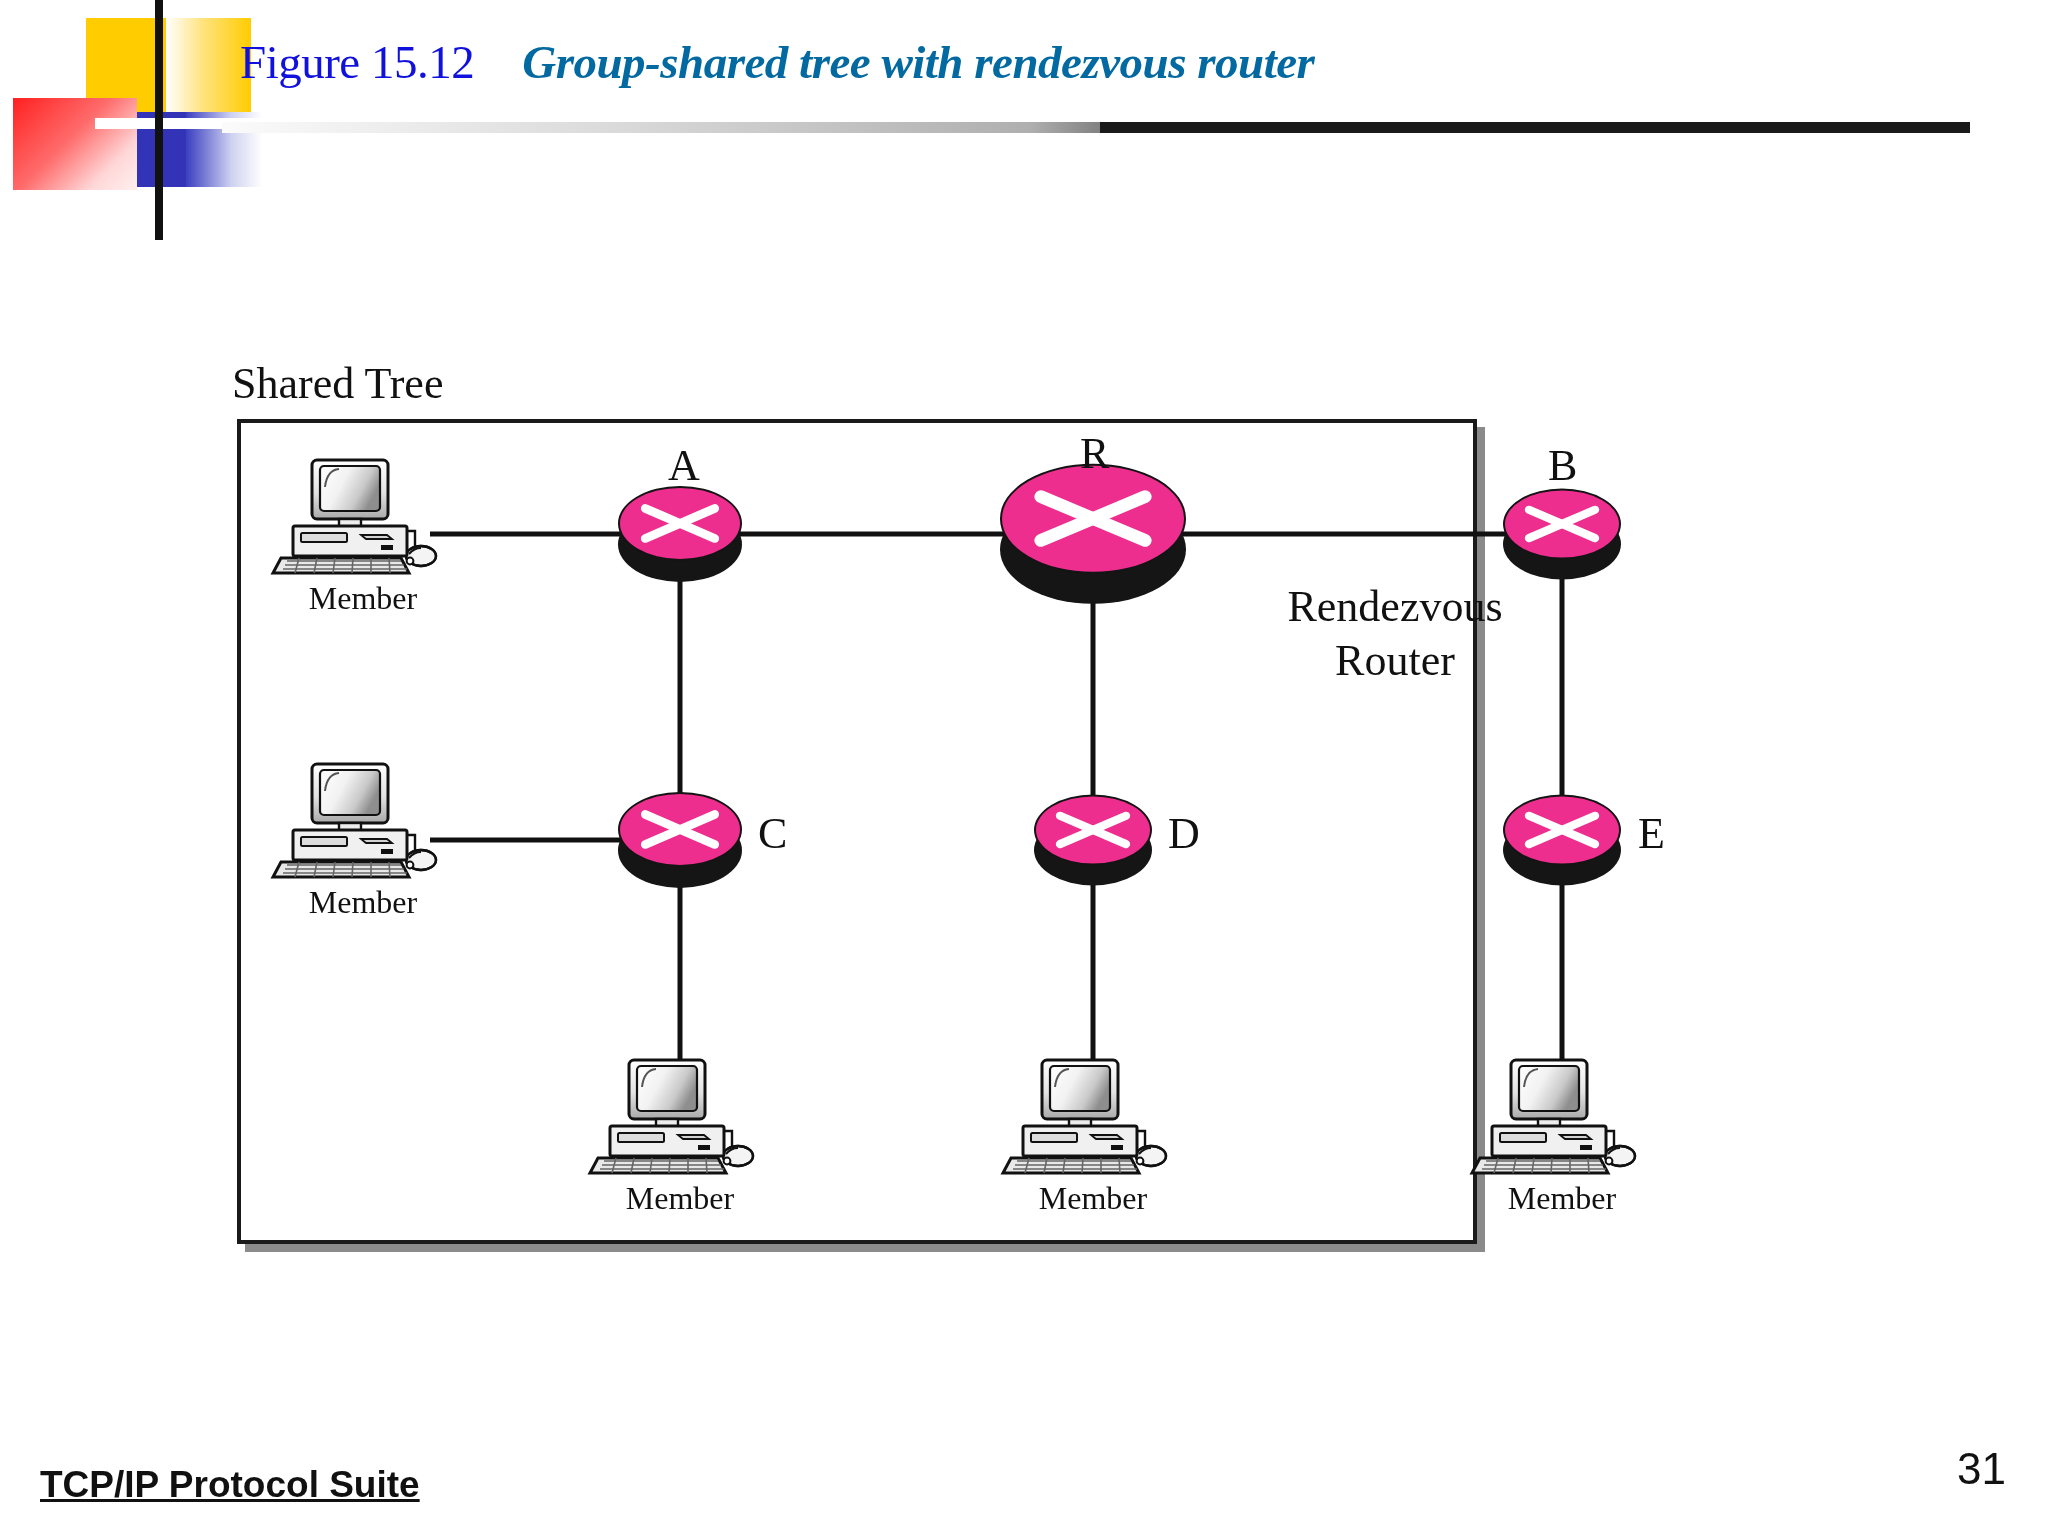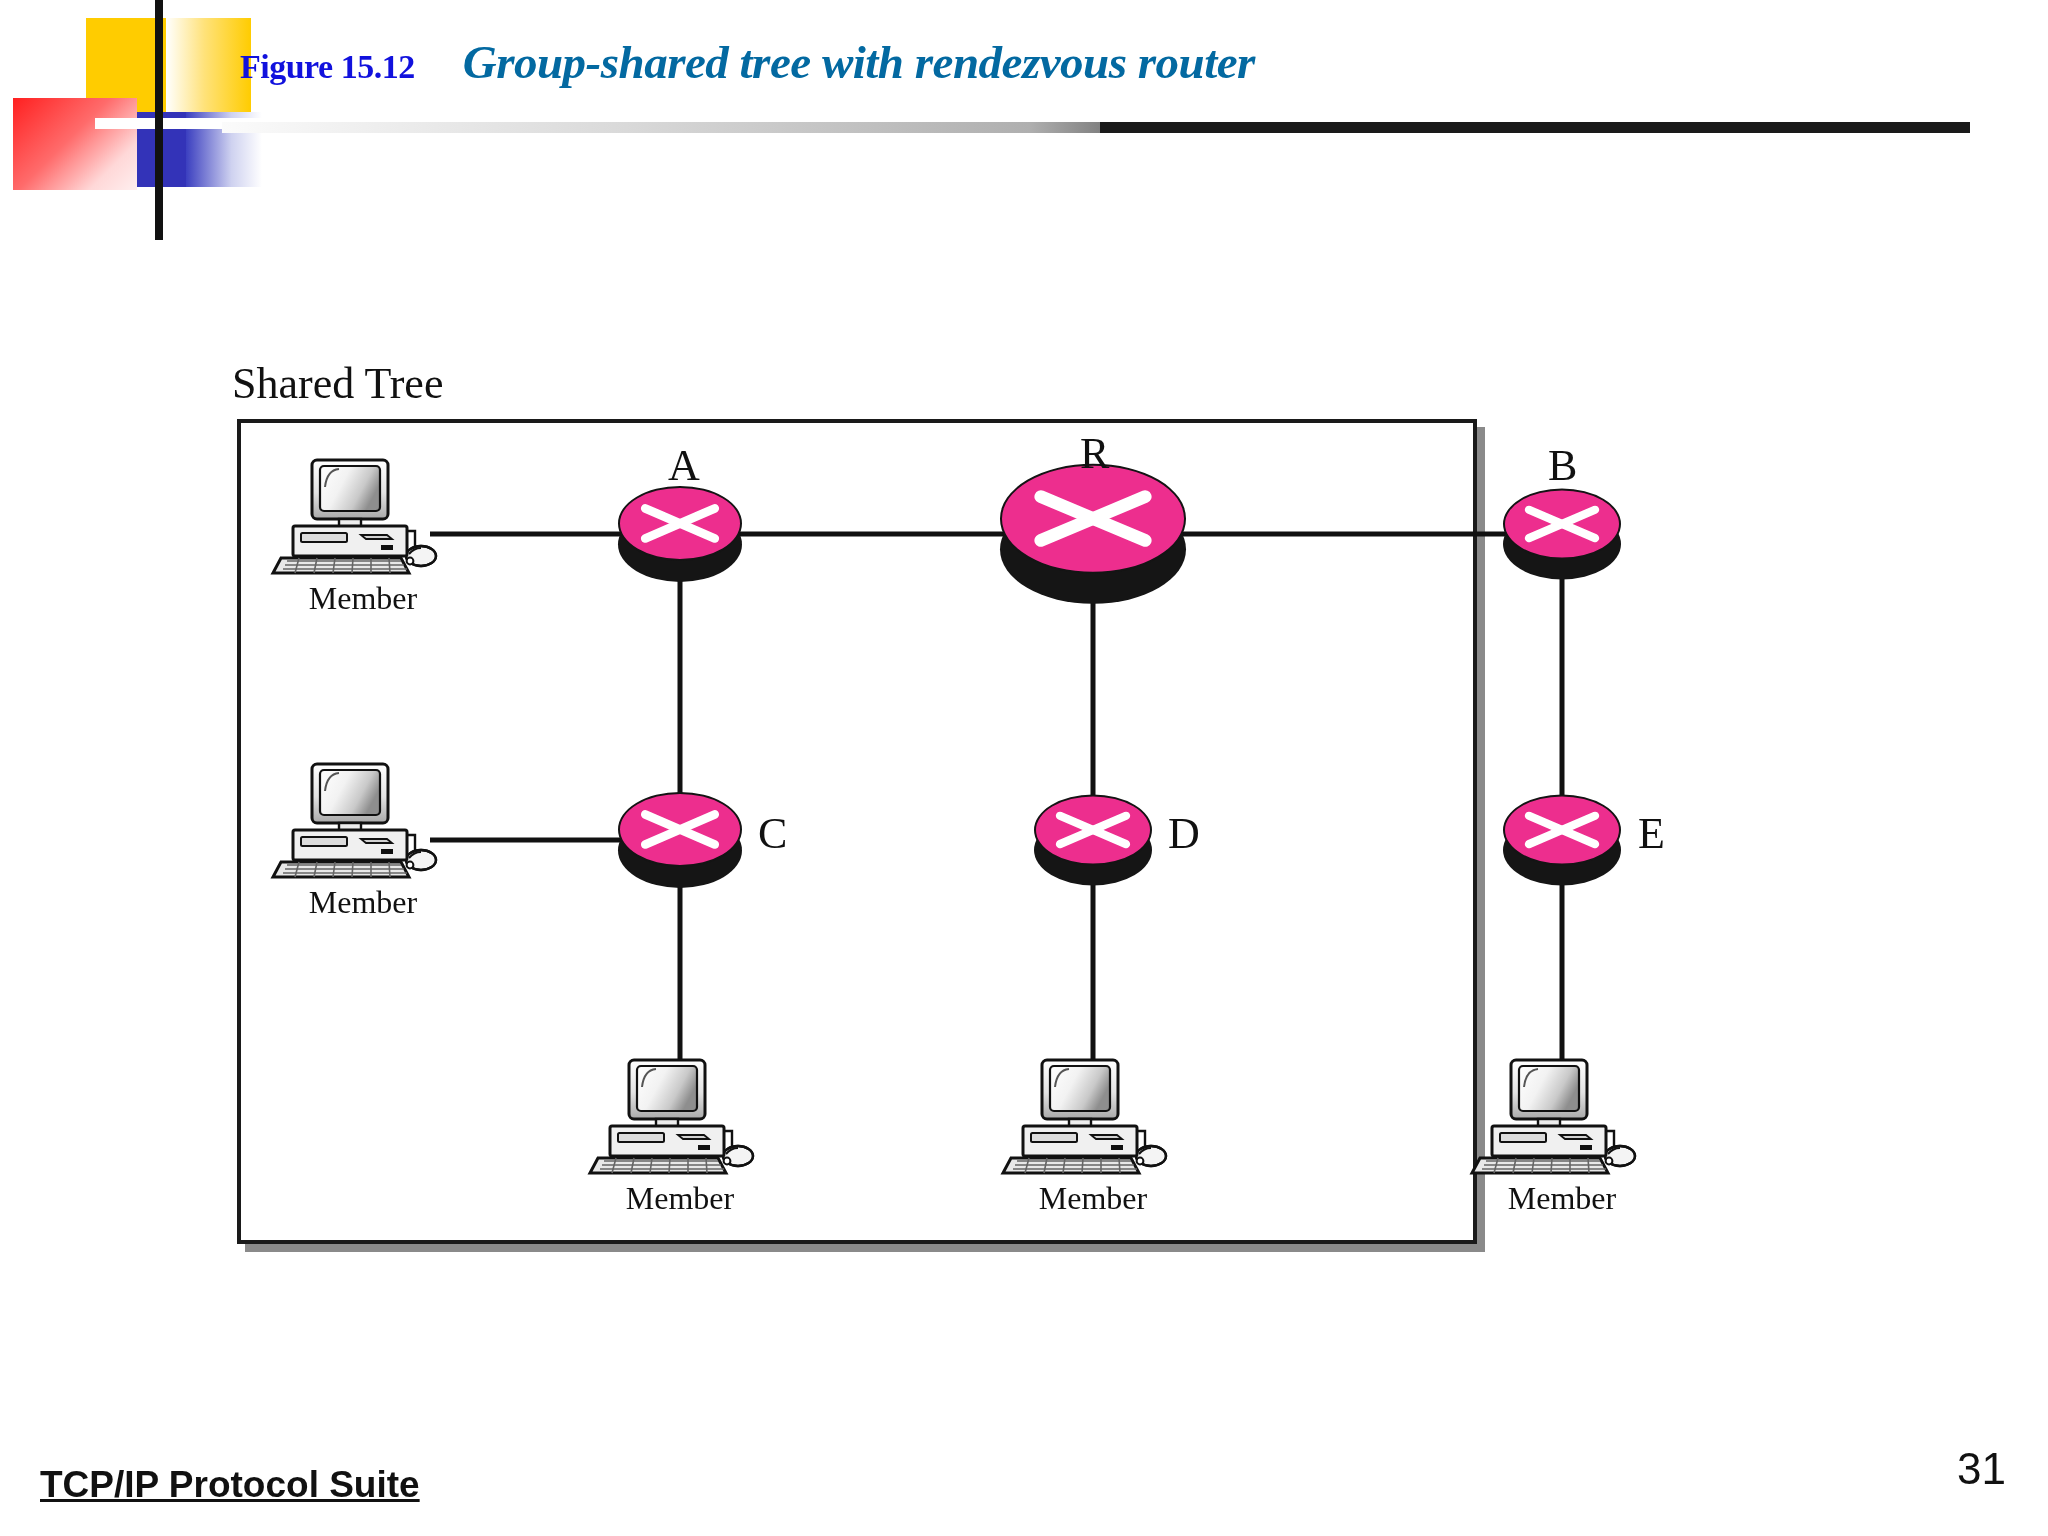--- a/index.html
+++ b/index.html
@@ -84,22 +84,22 @@
   #slide-title {
     position: absolute;
     left: 240px;
     top: 26px;
     height: 72px;
     line-height: 72px;
     white-space: nowrap;
   }
   #title-figure-number {
     font-family: "Liberation Serif", serif;
-    font-weight: bold;
-    font-size: 34px;
+    font-weight: normal;
+    font-size: 47px;
     color: #1111DD;
     letter-spacing: -0.5px;
   }
   #title-caption {
     font-family: "Liberation Serif", serif;
     font-weight: bold;
     font-style: italic;
     font-size: 47px;
     color: #0369a1;
     margin-left: 48px;
@@ -543,16 +543,20 @@
     <path d="M92 78 h26 l5 4 h-26 z" fill="#d2d2d2" stroke="#111" stroke-width="1.8"></path>
     <rect x="112" y="88" width="12" height="5" fill="#111"></rect>
 
     <path d="M12 101 L132 101 L140 116 L4 116 Z" fill="#e8e8e8" stroke="#111" stroke-width="3"></path>
     <path d="M18 104 H132 M16 108 H135 M14 112 H138" stroke="#666" stroke-width="1.6"></path>
     <path d="M30 101 L26 116 M48 101 L45 116 M66 101 L64 116 M84 101 L83 116 M102 101 L102 116 M120 101 L121 116" stroke="#666" stroke-width="1.6"></path>
   </svg></div>
       <div class="member-label" style="left: 1562px; top: 1180px;">Member</div>
     </div>
 
+  <div id="rendezvous-router-label">
+    <span>Rendezvous</span><br>
+    <span>Router</span>
+  </div>
 </div>
 
 <div id="footer-suite">TCP/IP Protocol Suite</div>
 <div id="footer-page-number">31</div>
 
 </body></html>

